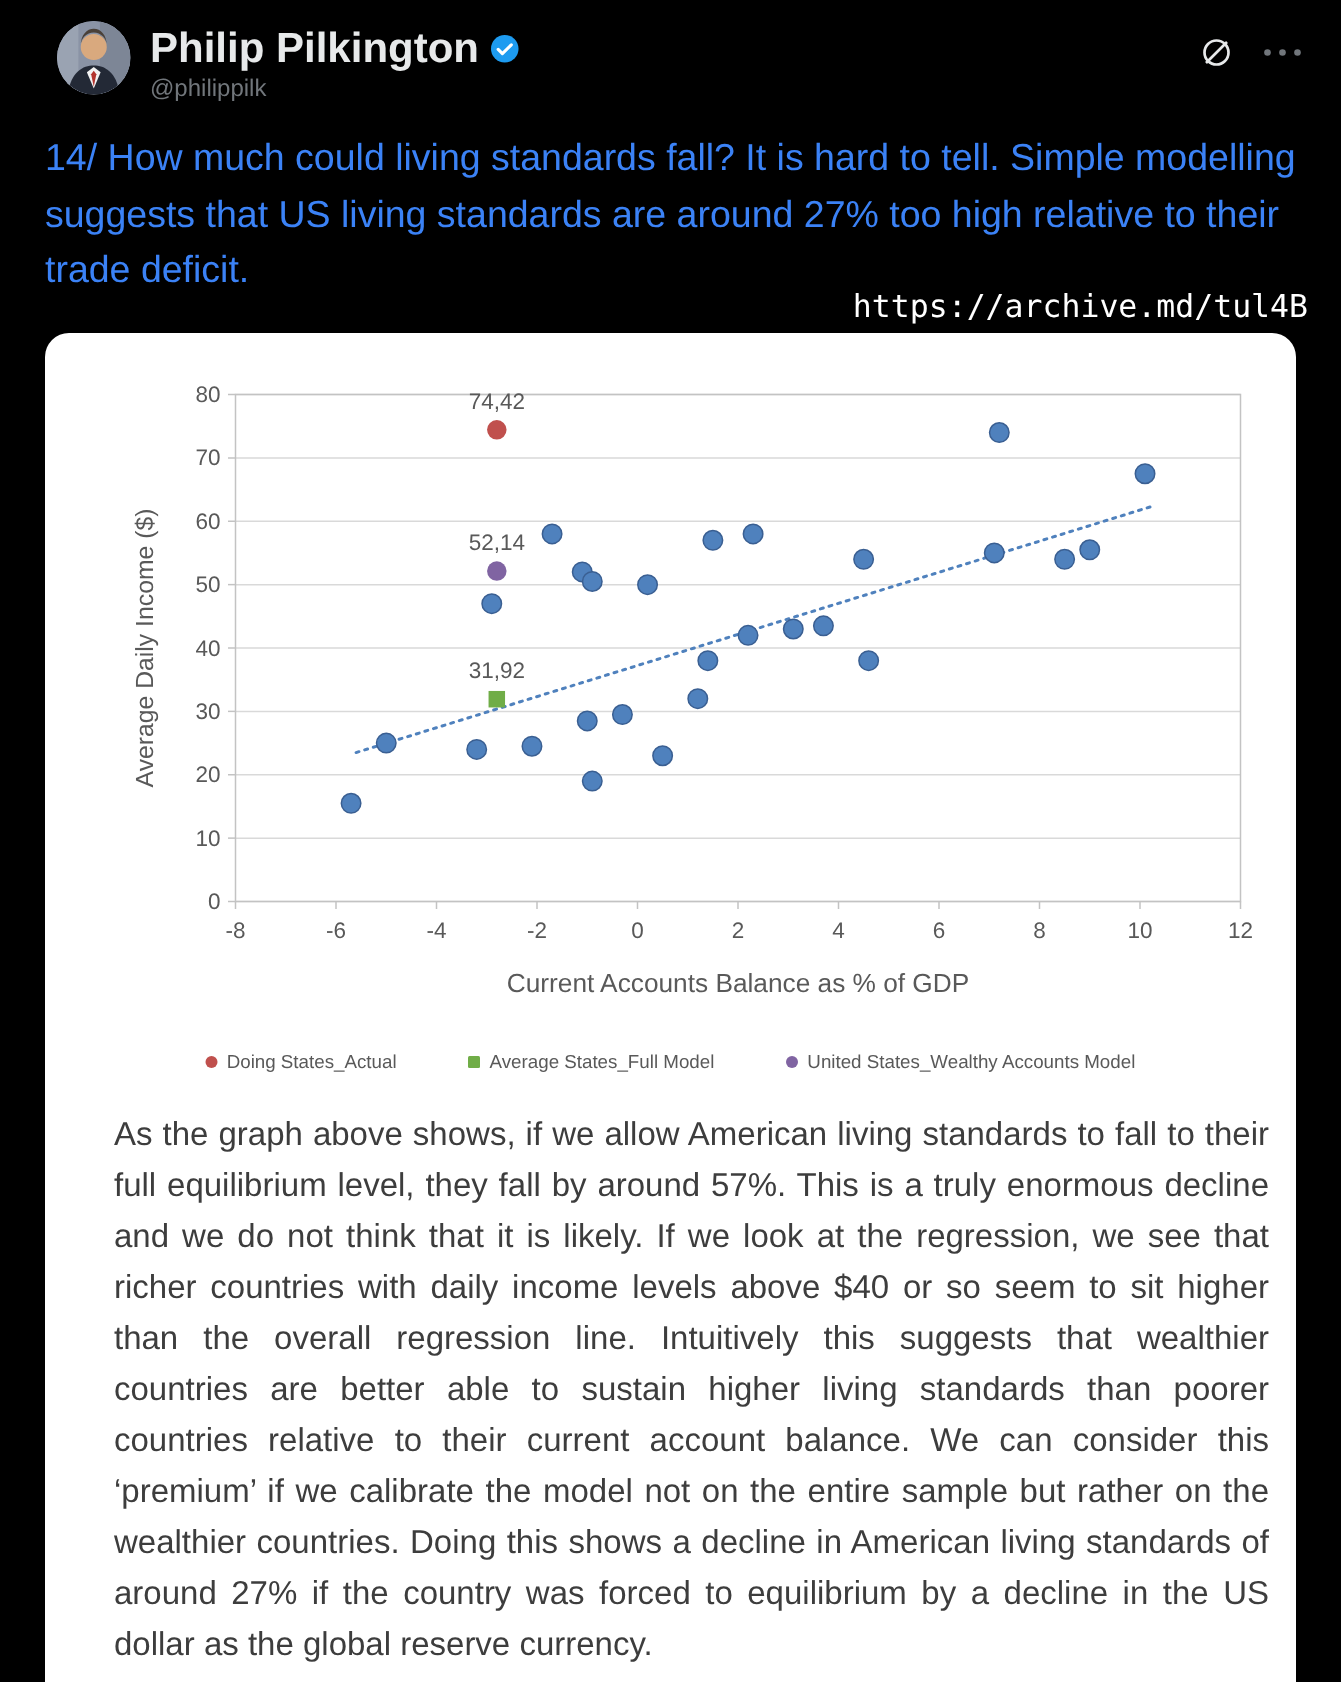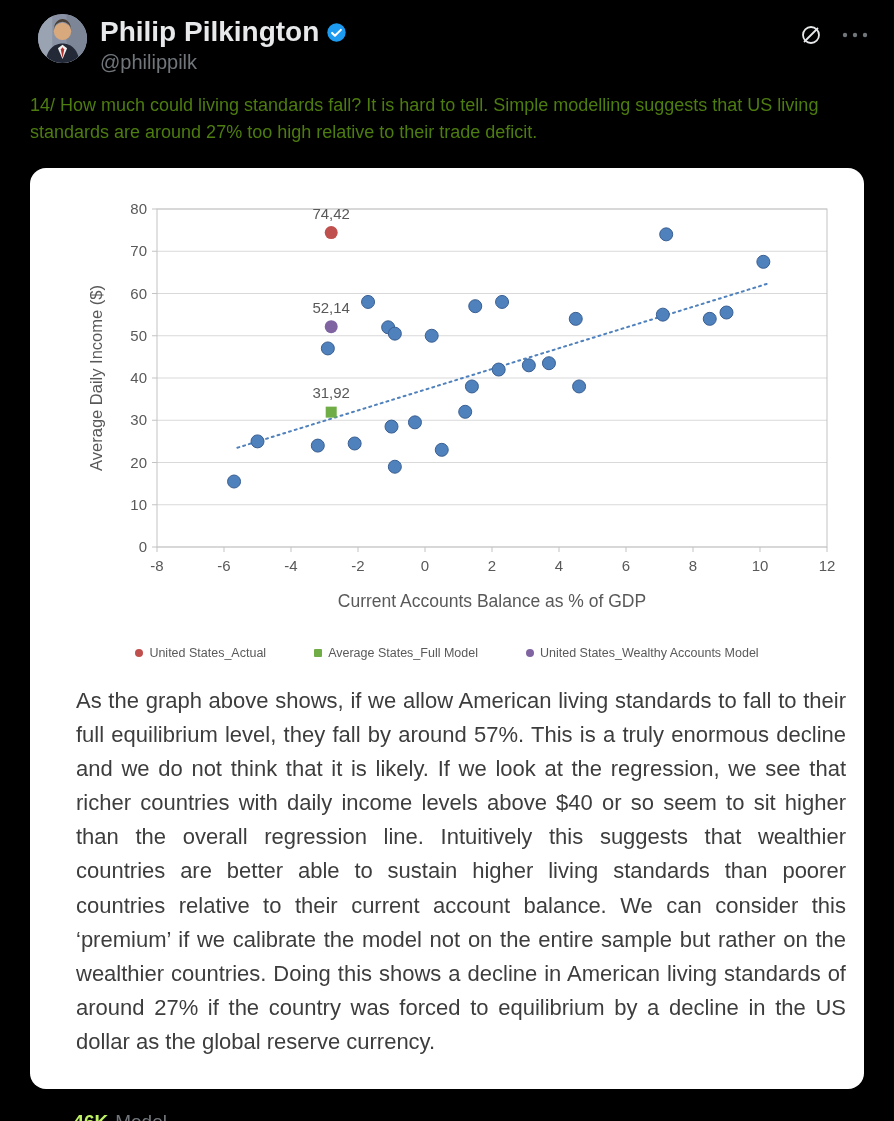--- a/index.html
+++ b/index.html
@@ -3,24 +3,24 @@
 <meta charset="utf-8">
 <style>
   html,body{margin:0;padding:0;background:#000;}
   body{width:894px;font-family:"Liberation Sans",sans-serif;color:#e7e9ea;-webkit-font-smoothing:antialiased;}
   .tweet{position:relative;padding:14px 30px 0;}
   .header{display:flex;align-items:flex-start;}
   .avatar{width:49px;height:49px;border-radius:50%;overflow:hidden;margin-left:8px;flex:0 0 auto;cursor:pointer;background:#8a93a5;}
   .id-block{margin-left:13px;padding-top:2px;}
   .name-row{display:flex;align-items:center;gap:7px;}
   .author{font-size:28px;font-weight:700;color:#e7e9ea;cursor:pointer;}
-  .handle{font-size:20px;color:#71767b;margin-top:3px;}
+  .handle{font-size:16px;color:#71767b;margin-top:3px;}
   .top-icons{position:absolute;top:24px;right:26px;display:flex;gap:20px;align-items:center;}
   .icon-btn{cursor:pointer;display:flex;align-items:center;}
-  .tweet-text{font-size:18px;line-height:1.5;margin-top:18px;color:#4d7c0f;max-width:834px;}
+  .tweet-text{font-size:25px;line-height:1.5;margin-top:18px;color:#3b82f6;max-width:834px;}
   .archive-url{position:absolute;top:192px;right:22px;font-family:"DejaVu Sans Mono",monospace;font-size:21px;color:#ffffff;}
   .card{margin-top:22px;background:#ffffff;border-radius:16px;overflow:hidden;color:#222;cursor:pointer;}
   .chart-wrap{padding-top:2px;}
   .legend{display:flex;justify-content:center;gap:48px;align-items:center;padding:2px 10px 10px;color:#595959;font-size:12.5px;}
   .legend-item{display:flex;align-items:center;gap:6px;}
   .legend-dot{width:8px;height:8px;display:inline-block;border-radius:50%;}
   .legend-dot.square{border-radius:1px;}
   .caption{padding:14px 18px 30px 46px;font-size:22px;line-height:1.55;color:#3d3d3d;text-align:justify;}
   .footer{display:flex;gap:7px;align-items:baseline;padding:22px 30px 24px;font-size:19px;color:#71767b;}
   .views-count{color:#bef264;font-weight:700;}
@@ -73,20 +73,21 @@
           <circle cx="3" cy="3" r="2.2" fill="#71767b"></circle>
           <circle cx="13" cy="3" r="2.2" fill="#71767b"></circle>
           <circle cx="23" cy="3" r="2.2" fill="#71767b"></circle>
         </svg>
       </span>
     </div>
   </div>
 
   <div class="tweet-text">14/ How much could living standards fall? It is hard to tell. Simple modelling suggests that US living standards are around 27% too high relative to their trade deficit.</div>
 
+  <div class="archive-url">https://archive.md/tul4B</div>
 
   <div class="card">
     <div class="chart-wrap">
       <svg viewBox="0 0 834 470" width="834" height="470">
           <line x1="127" x2="797" y1="377" y2="377" stroke="#d9d9d9" stroke-width="1"></line>
           <line x1="127" x2="797" y1="334.75" y2="334.75" stroke="#d9d9d9" stroke-width="1"></line>
           <line x1="127" x2="797" y1="292.5" y2="292.5" stroke="#d9d9d9" stroke-width="1"></line>
           <line x1="127" x2="797" y1="250.25" y2="250.25" stroke="#d9d9d9" stroke-width="1"></line>
           <line x1="127" x2="797" y1="208" y2="208" stroke="#d9d9d9" stroke-width="1"></line>
           <line x1="127" x2="797" y1="165.75" y2="165.75" stroke="#d9d9d9" stroke-width="1"></line>
@@ -168,21 +169,21 @@
           <text x="301.20000000000005" y="142.7085" text-anchor="middle" font-size="15" fill="#595959" font-family="Liberation Sans, sans-serif">52,14</text>
           <rect x="295.70000000000005" y="236.638" width="11" height="11" fill="#70ad47"></rect>
           <text x="301.20000000000005" y="228.138" text-anchor="middle" font-size="15" fill="#595959" font-family="Liberation Sans, sans-serif">31,92</text>
           <text x="462" y="437" text-anchor="middle" font-size="17.5" fill="#595959" font-family="Liberation Sans, sans-serif">Current Accounts Balance as % of GDP</text>
           <text x="72" y="208" text-anchor="middle" font-size="16.5" fill="#595959" transform="rotate(-90 72 208)" font-family="Liberation Sans, sans-serif">Average Daily Income ($)</text>
         </svg>
     </div>
     <div class="legend">
       <div class="legend-item">
         <span class="legend-dot" style="background: rgb(192, 80, 77);"></span>
-        <span>United States_Actual</span>
+        <span>Doing States_Actual</span>
       </div>
       <div class="legend-item">
         <span class="legend-dot square" style="background: rgb(112, 173, 71);"></span>
         <span>Average States_Full Model</span>
       </div>
       <div class="legend-item">
         <span class="legend-dot" style="background: rgb(128, 100, 162);"></span>
         <span>United States_Wealthy Accounts Model</span>
       </div>
     </div>

